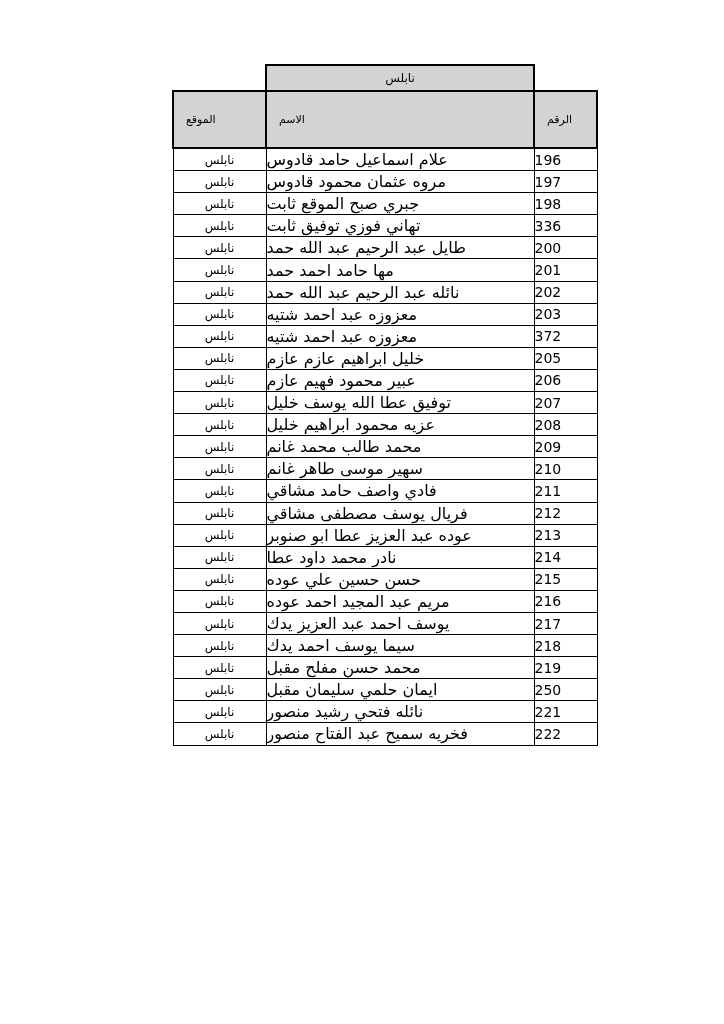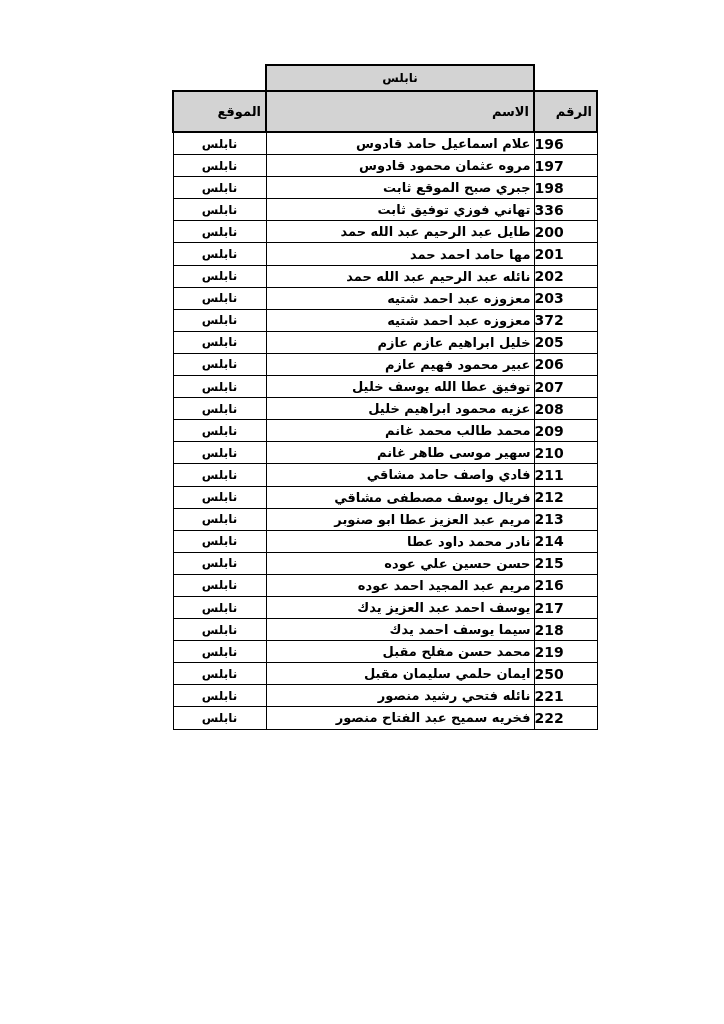--- a/index.html
+++ b/index.html
@@ -20,21 +20,20 @@
     background: #ffffff;
     overflow: hidden;
   }
   table.roster {
     position: absolute;
     top: 64px;
     left: 172px;
     border-collapse: collapse;
     table-layout: fixed;
     direction: rtl;
-    font-weight: bold;
   }
   col.col-num  { width: 63px; }
   col.col-name { width: 268px; }
   col.col-loc  { width: 93px; }
 
   
   td.top-spacer {
     border: none;
     background: transparent;
     height: 23px;
@@ -46,43 +45,43 @@
     vertical-align: middle;
     font-size: 12px;
     height: 23px;
     padding: 0;
   }
 
   
   tr.header-row td {
     border: 2px solid #000000;
     background: #d3d3d3;
-    text-align: right;
+    text-align: left;
     vertical-align: middle;
-    font-size: 13px;
+    font-size: 11px;
     height: 31px;
-    padding: 4px;
+    padding: 12px;
   }
 
   
   tbody.data td {
     border: 1px solid #000000;
     height: 21.1px;
     padding: 0;
     vertical-align: middle;
     background: #ffffff;
   }
   tbody.data td.cell-num {
     text-align: left;
     font-size: 14px;
   }
   tbody.data td.cell-name {
-    text-align: right;
+    text-align: left;
     padding-right: 3px;
-    font-size: 13px;
+    font-size: 16px;
   }
   tbody.data td.cell-loc {
     text-align: center;
     font-size: 12px;
   }
 </style>
 </head>
 <body>
 
 <div class="sheet">
@@ -185,21 +184,21 @@
     <td class="cell-name">فادي واصف حامد مشاقي</td>
     <td class="cell-loc">نابلس</td>
   </tr>
         <tr>
     <td class="cell-num">212</td>
     <td class="cell-name">فريال يوسف مصطفى مشاقي</td>
     <td class="cell-loc">نابلس</td>
   </tr>
         <tr>
     <td class="cell-num">213</td>
-    <td class="cell-name">مريم عبد العزيز عطا ابو صنوبر</td>
+    <td class="cell-name">عوده عبد العزيز عطا ابو صنوبر</td>
     <td class="cell-loc">نابلس</td>
   </tr>
         <tr>
     <td class="cell-num">214</td>
     <td class="cell-name">نادر محمد داود عطا</td>
     <td class="cell-loc">نابلس</td>
   </tr>
         <tr>
     <td class="cell-num">215</td>
     <td class="cell-name">حسن حسين علي عوده</td>

